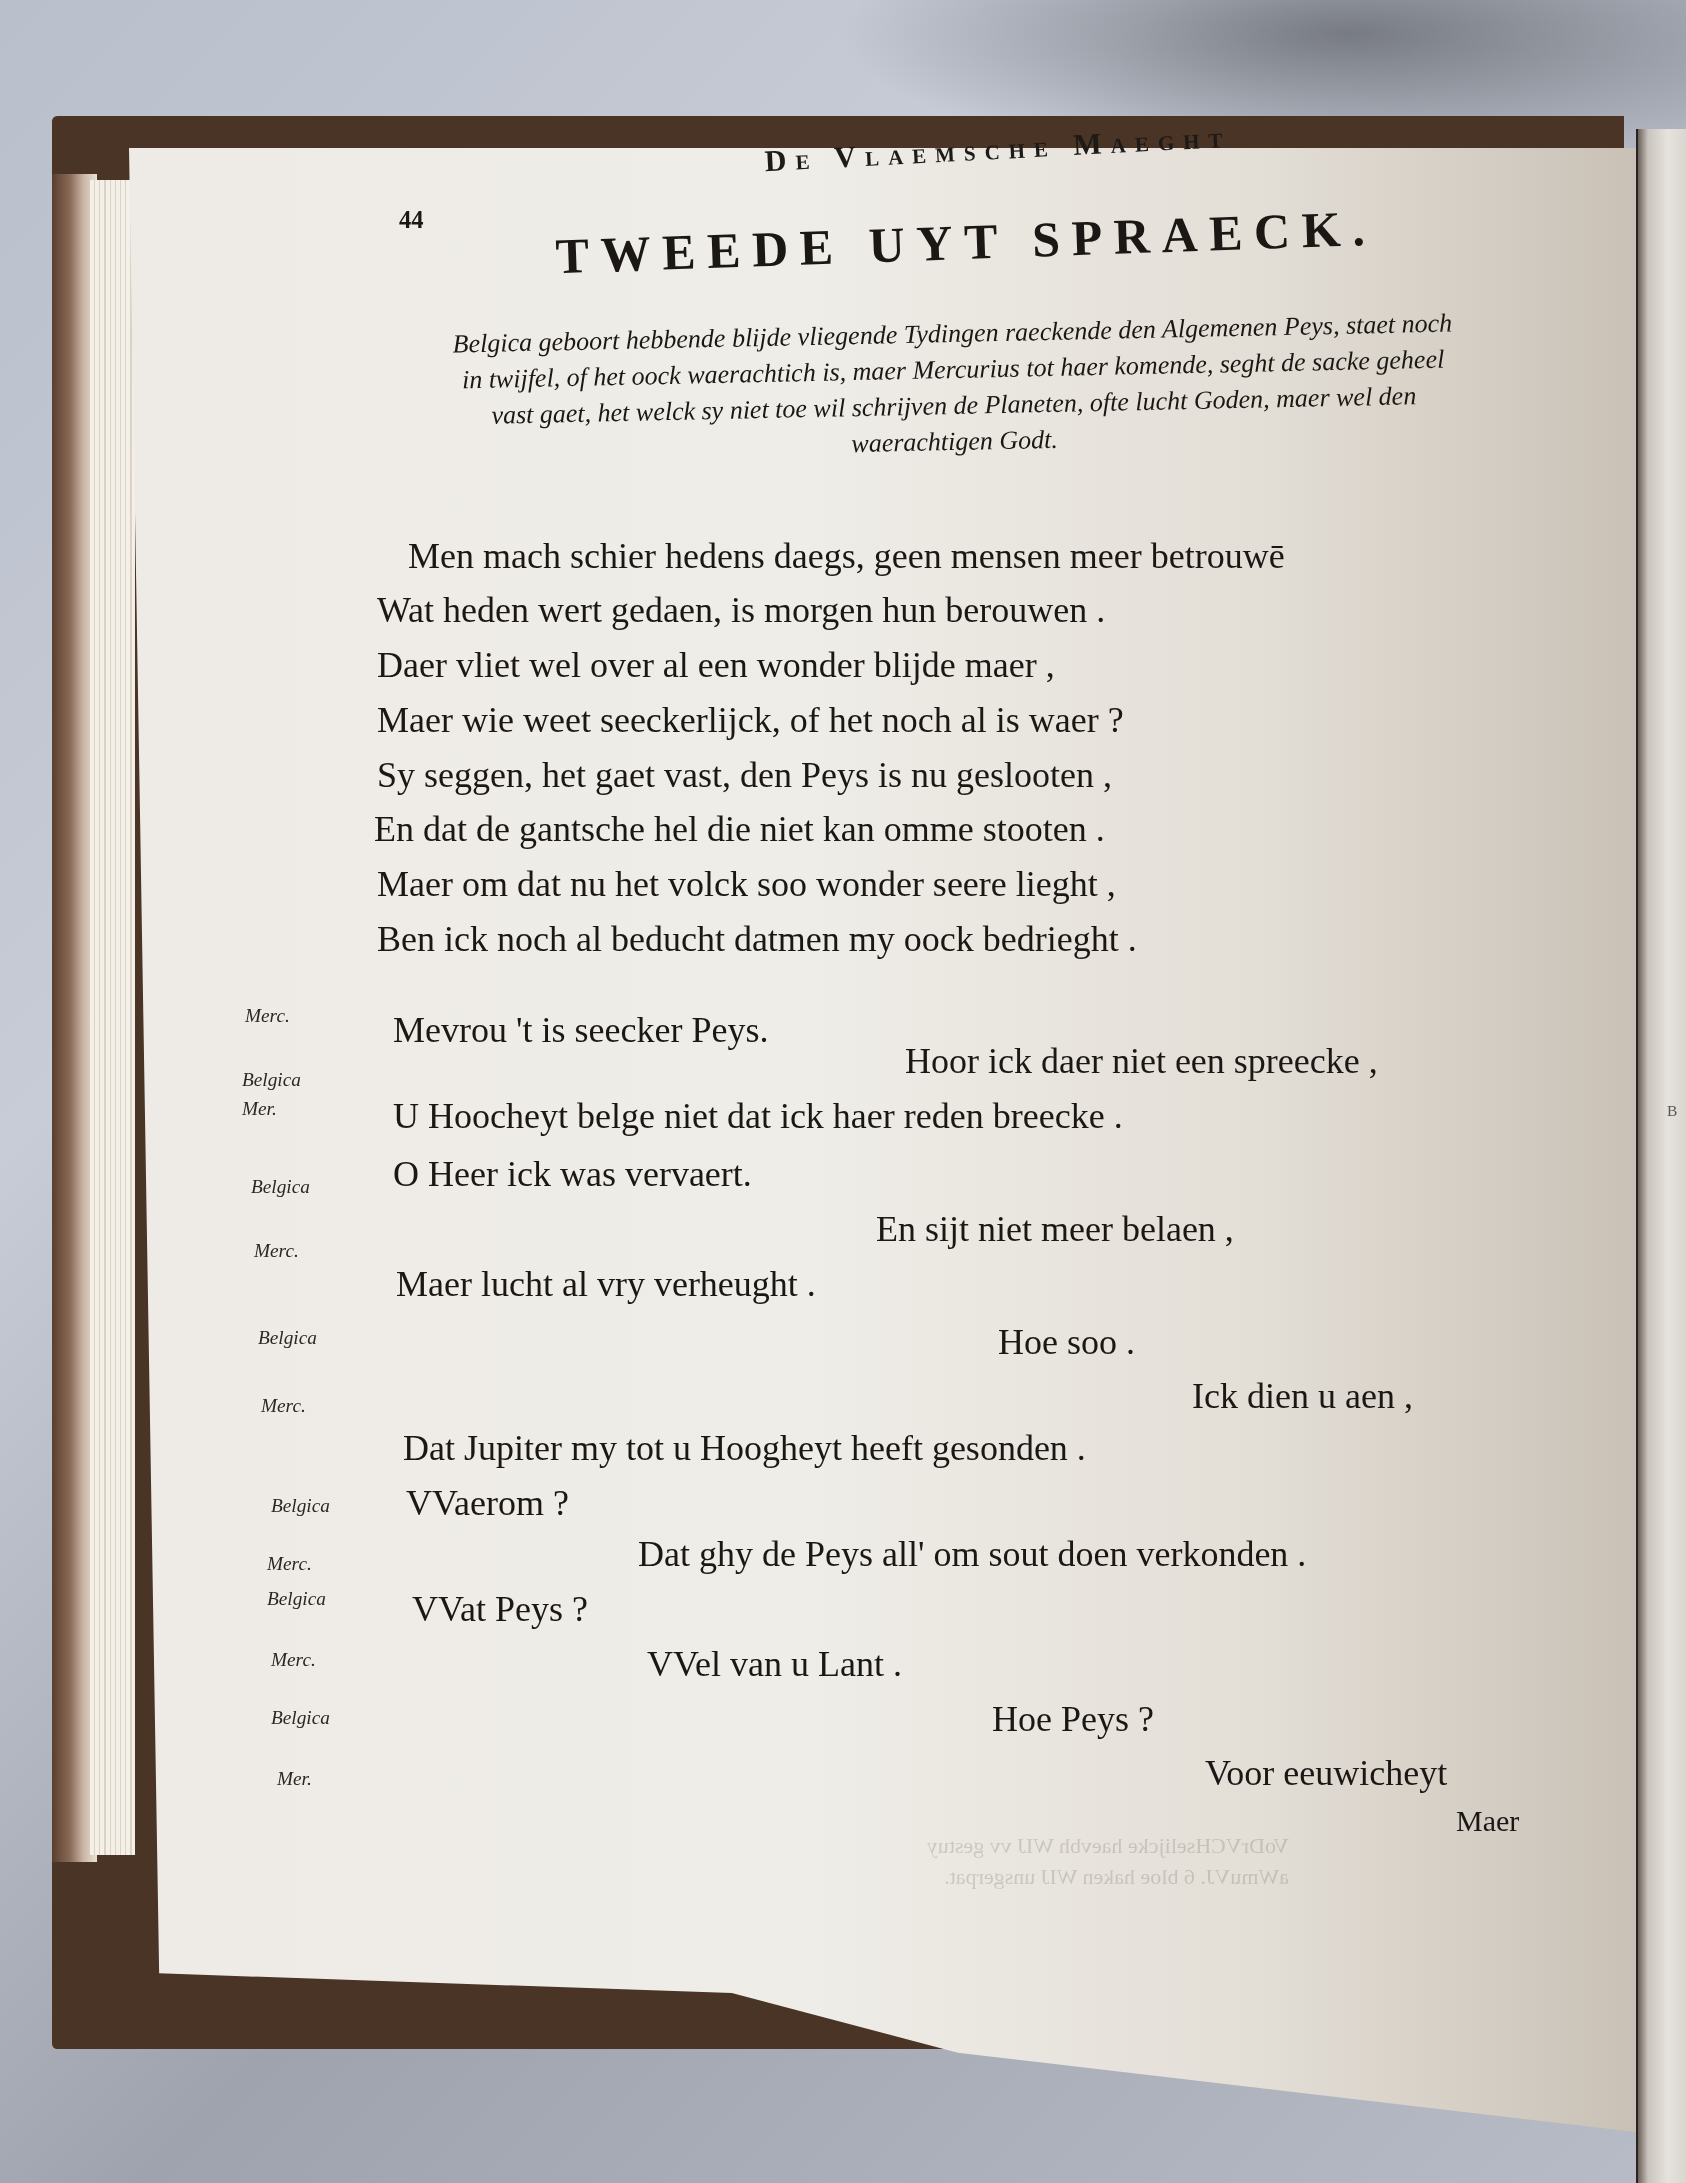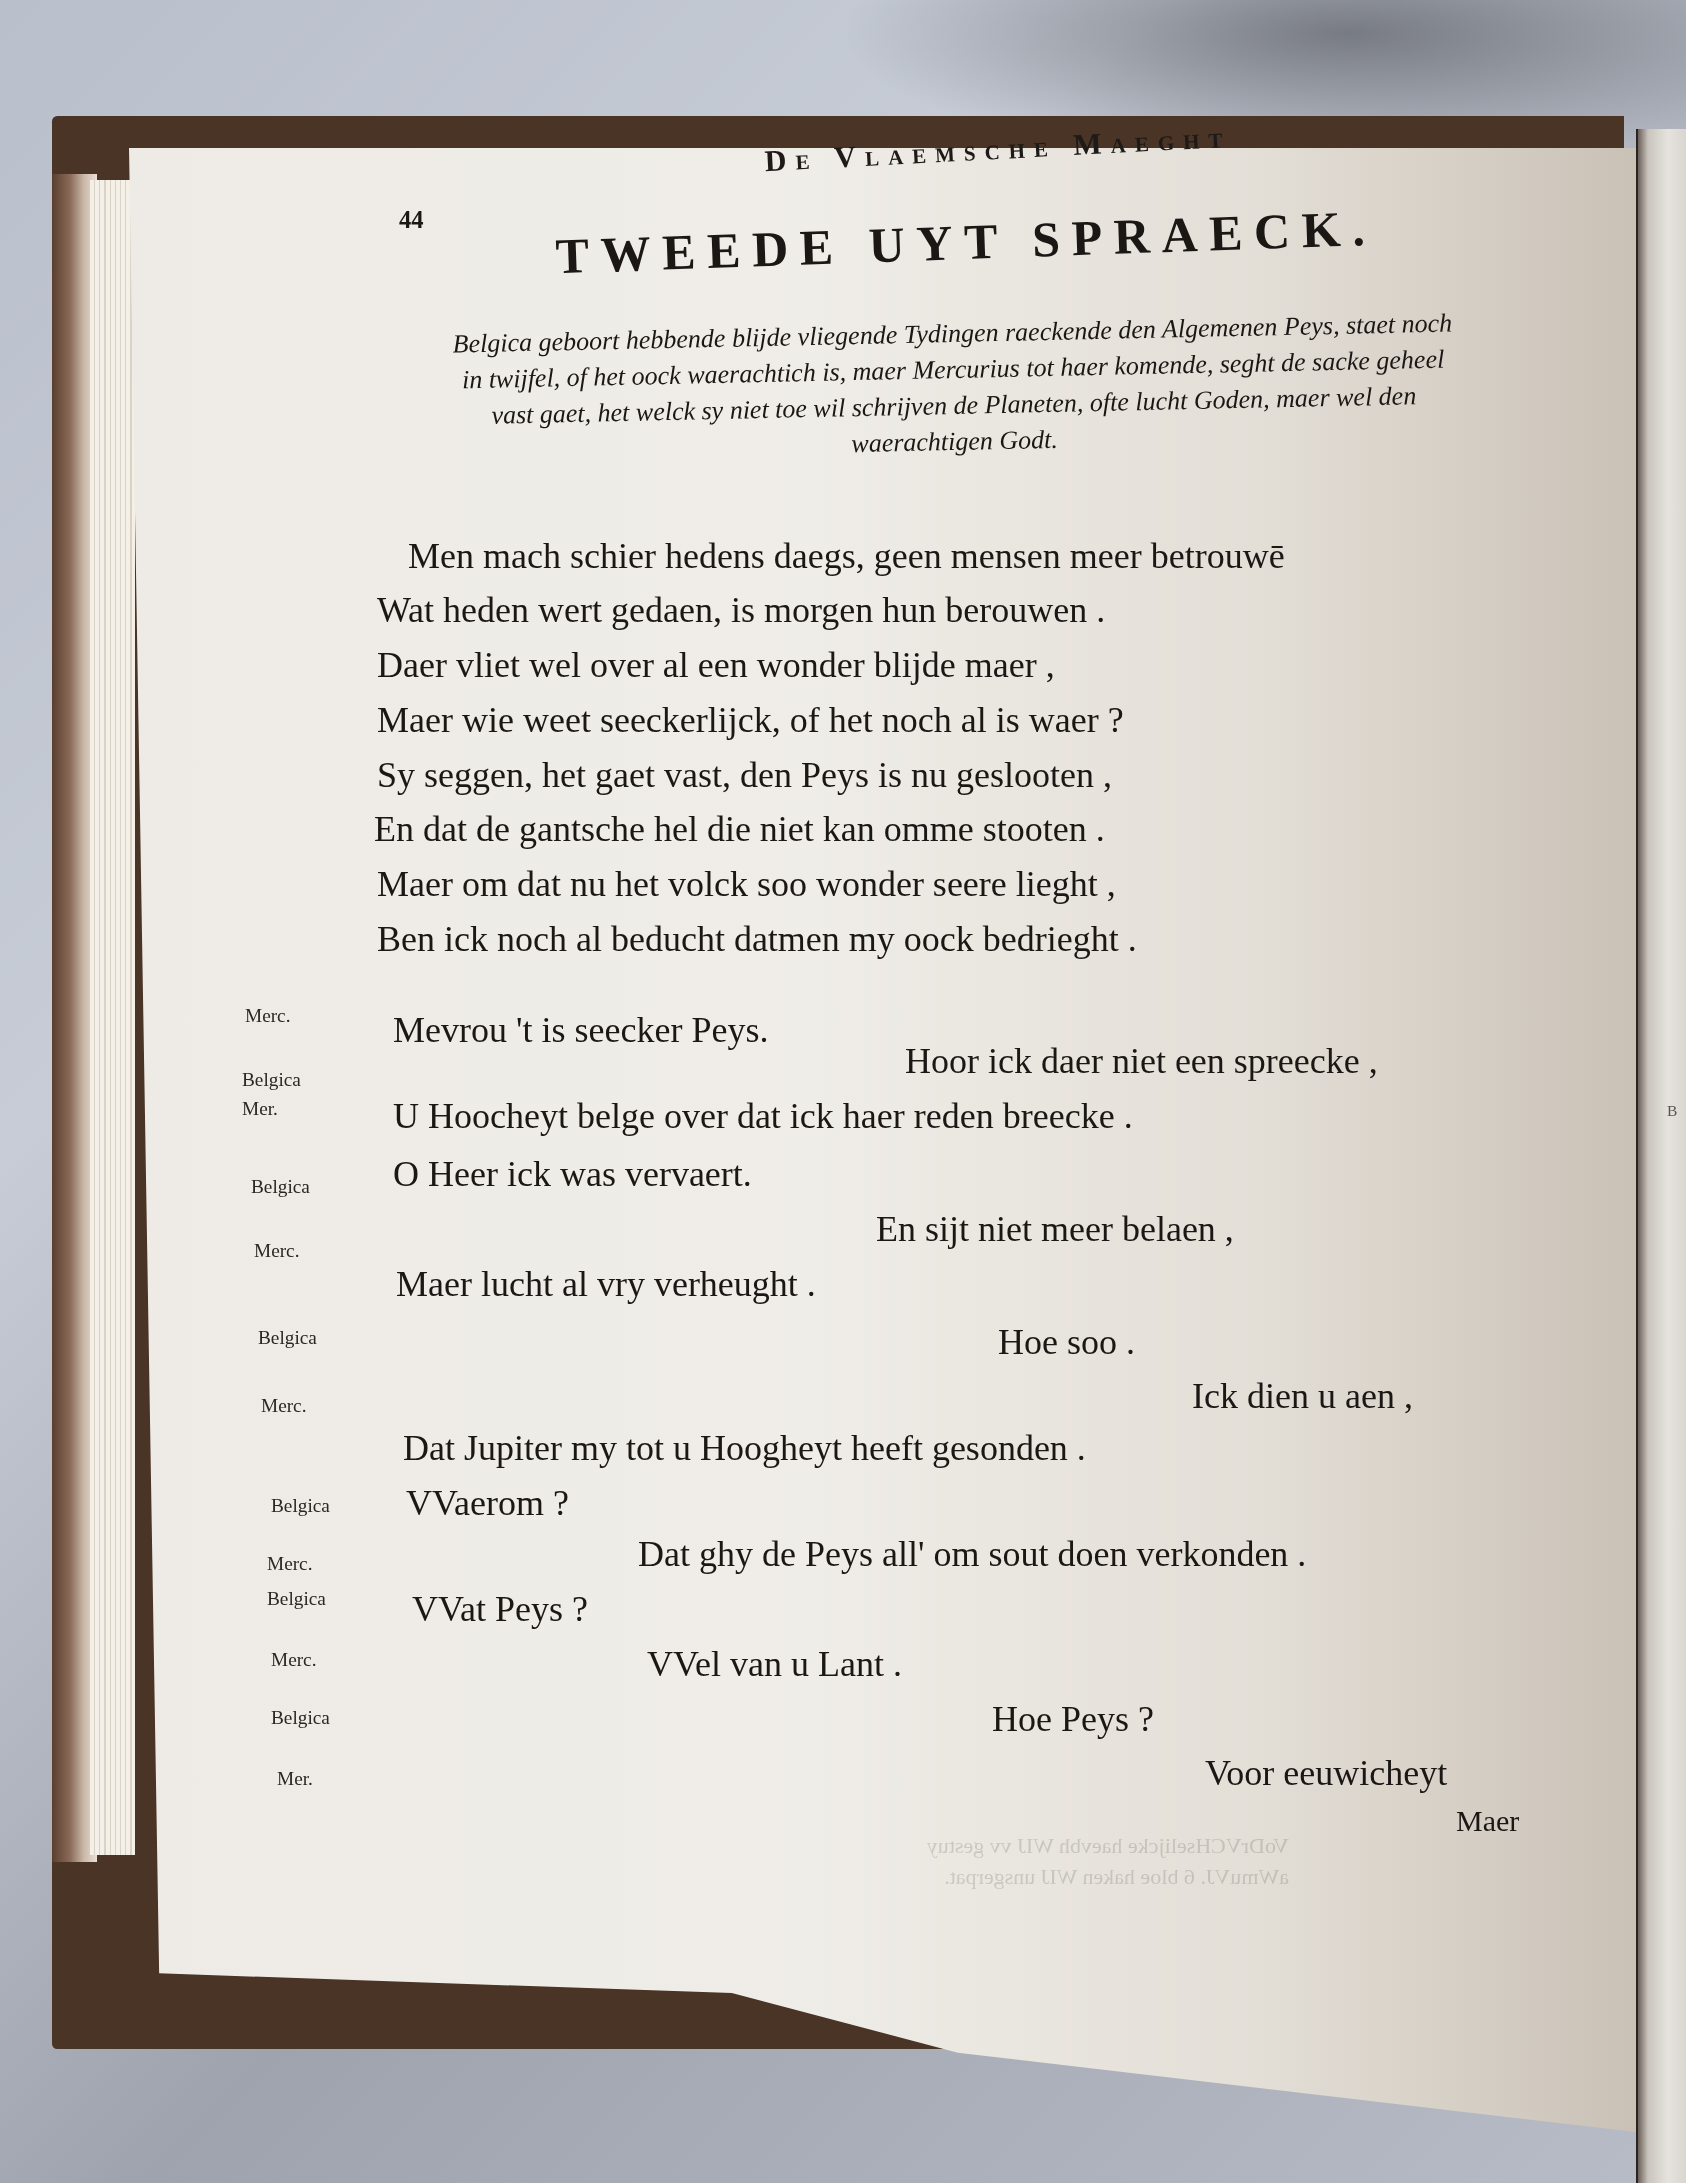--- a/index.html
+++ b/index.html
@@ -48,21 +48,21 @@
     font-size:50px; letter-spacing:11.6px; font-weight:bold;
     transform: rotate(-2deg); text-align:center;
   }
   .argument {
     position:absolute; left:451px; top:316px; width:1005px;
     font-style:italic; font-size:26px; line-height:36px; text-align:center;
     transform: rotate(-1.2deg);
   }
   .verse { position:absolute; font-size:36px; white-space:nowrap; }
   .speaker {
-    position:absolute; font-size:19.3px; white-space:nowrap; color:#2b2723;
+    position:absolute; font-size:19.3px; font-style:italic; white-space:nowrap; color:#2b2723;
   }
   .catchword { position:absolute; font-size:30px; }
   .bleed {
     position:absolute; left:567px; top:1830px; width:722px; color:rgba(60,55,50,0.18);
     font-size:22px; line-height:31px; transform: scaleX(-1);
   }
   .facing-mark { position:absolute; left:1667px; top:1102px; font-size:15.5px; color:#555; }
 </style>
 </head>
 <body>
@@ -90,21 +90,21 @@
 <div class="verse" style="left:377px;top:863px;">Maer om dat nu het volck soo wonder seere lieght ,</div>
 <div class="verse" style="left:377px;top:918px;">Ben ick noch al beducht datmen my oock bedrieght .</div>
 
 <div class="speaker" style="left:245px;top:1005px;">Merc.</div>
 <div class="verse" style="left:393px;top:989px;margin-top:20px;">Mevrou 't is seecker Peys.</div>
 
 <div class="speaker" style="left:242px;top:1069px;">Belgica</div>
 <div class="verse" style="left:905px;top:1040px;">Hoor ick daer niet een spreecke ,</div>
 
 <div class="speaker" style="left:242px;top:1098px;">Mer.</div>
-<div class="verse" style="left:393px;top:1095px;">U Hoocheyt belge over dat ick haer reden breecke .</div>
+<div class="verse" style="left:393px;top:1095px;">U Hoocheyt belge niet dat ick haer reden breecke .</div>
 
 <div class="speaker" style="left:251px;top:1176px;">Belgica</div>
 <div class="verse" style="left:393px;top:1153px;">O Heer ick was vervaert.</div>
 
 <div class="speaker" style="left:254px;top:1240px;">Merc.</div>
 <div class="verse" style="left:876px;top:1208px;">En sijt niet meer belaen ,</div>
 <div class="verse" style="left:396px;top:1263px;">Maer lucht al vry verheught .</div>
 
 <div class="speaker" style="left:258px;top:1327px;">Belgica</div>
 <div class="verse" style="left:966px;top:1321px;margin-left:32px;">Hoe soo .</div>

